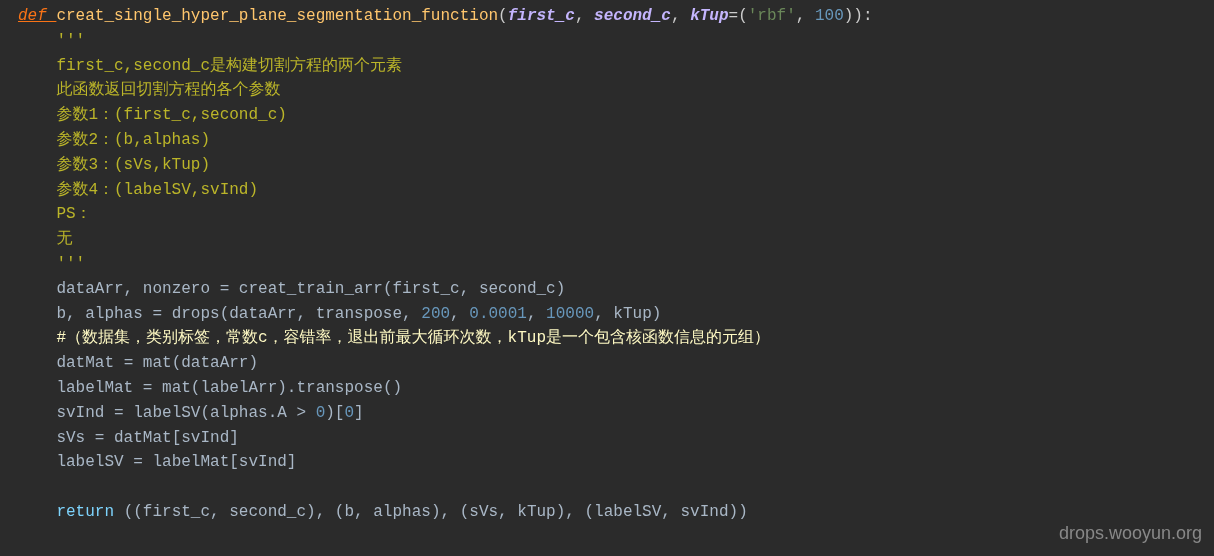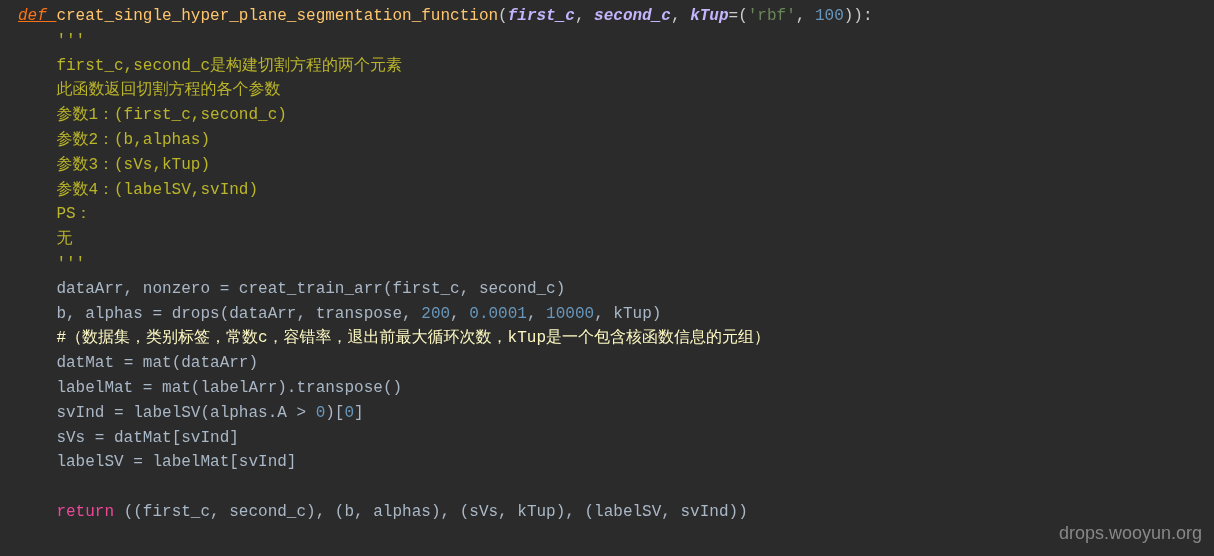--- a/index.html
+++ b/index.html
@@ -26,21 +26,21 @@
     .kw { color: #f97316; font-style: italic; text-decoration: underline; }
     .fn-name { color: #ffc66d; margin-top: 21px; }
     .param { color: #c4b5fd; font-style: italic; font-weight: bold; }
     .string { color: #6a8759; }
     .num { color: #6897bb; }
     .docstring-yellow { color: #bbb529; }
     .op { color: #a9b7c6; }
     .ident { color: #a9b7c6; }
     .comment { color: #fef9c3; }
     .white { color: #cccccc; }
-    .return { color: #ec4899; }
+    .return { color: #7dd3fc; }
     .watermark {
       position: absolute;
       bottom: 8px;
       right: 12px;
       color: #888888;
       font-size: 18px;
       font-family: Arial, sans-serif;
     }
   </style>
 </head>

